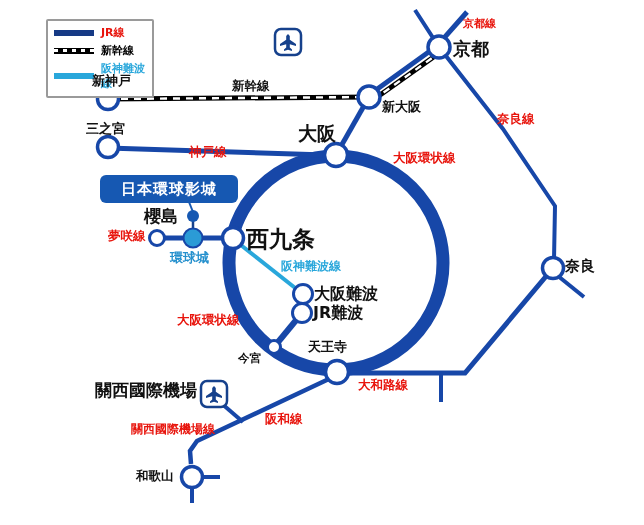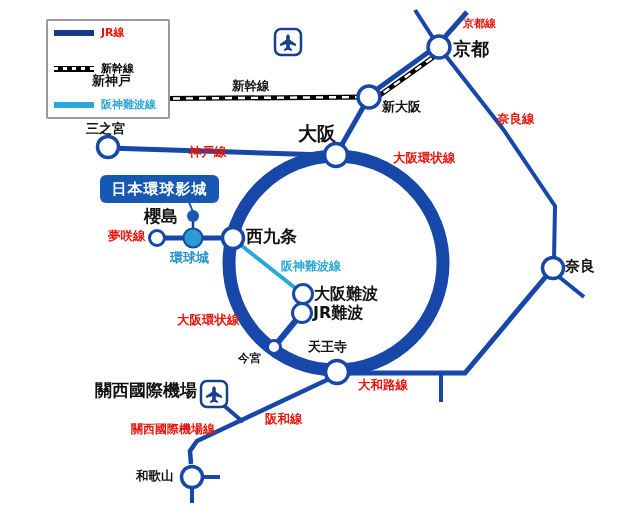--- a/index.html
+++ b/index.html
@@ -3,32 +3,32 @@
 <meta charset="utf-8">
 <style>
   html,body{margin:0;padding:0;background:#fff;}
   #map{position:relative;width:644px;height:525px;background:#fff;overflow:hidden;
        font-family:"DejaVu Sans","Liberation Sans",sans-serif;}
   #rails{position:absolute;left:0;top:0;}
   .lbl{position:absolute;font-weight:bold;color:#111;white-space:nowrap;line-height:1.1;}
   .red{color:#e8150d;}
   .lblue{color:#29a7db;}
   .ublue{color:#2590cd;}
-  .legend{position:absolute;left:46px;top:19px;width:124px;background:#fff;
+  .legend{position:absolute;left:46px;top:19px;width:108px;background:#fff;
           border:2px solid #9a9a9a;border-radius:2px;padding:4px 6px 5px 6px;
-          display:flex;flex-direction:column;gap:21px;box-sizing:border-box;justify-content:center;}
+          display:flex;flex-direction:column;gap:3px;box-sizing:border-box;justify-content:center;}
   .lrow{display:flex;align-items:center;gap:7px;}
   .lbar{width:40px;height:6px;flex:0 0 auto;}
   .bar-jr{background:#163a85;}
   .bar-skn{background-color:#000;
            background-image:repeating-linear-gradient(90deg,#fff 0 4px,#000 4px 9px);
            background-size:100% 3px;background-position:center;background-repeat:no-repeat;}
   .bar-hs{background:#29a7db;}
   .ltxt{font-size:11px;font-weight:bold;}
-  .usj-box{position:absolute;left:100px;top:175px;width:119px;height:28px;
+  .usj-box{position:absolute;left:100px;top:175px;width:138px;height:28px;
            background:#1658b2;border-radius:6px;color:#fff;font-weight:bold;font-size:15px;
            display:flex;align-items:center;justify-content:center;letter-spacing:1px;}
   .itami{position:absolute;left:305px;top:27px;font-size:16px;font-weight:bold;line-height:1.15;}
 </style>
 </head>
 <body>
 
 <div id="map">
 
   <svg id="rails" width="644" height="525" viewBox="0 0 644 525">
@@ -104,21 +104,21 @@
   </div>
 
 
   <div class="usj-box">日本環球影城</div>
 
   <div class="lbl" style="left:92px;top:74px;font-size:13px;">新神戸</div>
   <div class="lbl" style="left:86px;top:122px;font-size:13px;">三之宮</div>
   <div class="lbl" style="left:382px;top:100px;font-size:13px;">新大阪</div>
   <div class="lbl" style="left:298px;top:123px;font-size:19px;">大阪</div>
   <div class="lbl" style="left:453px;top:39px;font-size:18px;text-align:right;">京都</div>
-  <div class="lbl" style="left:246px;top:227px;font-size:17px;">西九条</div>
+  <div class="lbl" style="left:246px;top:227px;font-size:23px;">西九条</div>
   <div class="lbl" style="left:144px;top:207px;font-size:17px;">櫻島</div>
   <div class="lbl ublue" style="left:170px;top:251px;font-size:13px;">環球城</div>
   <div class="lbl" style="left:314px;top:285px;font-size:16px;">大阪難波</div>
   <div class="lbl" style="left:313px;top:304px;font-size:16px;">JR難波</div>
   <div class="lbl" style="left:238px;top:352px;font-size:11.5px;">今宮</div>
   <div class="lbl" style="left:308px;top:340px;font-size:13px;">天王寺</div>
   <div class="lbl" style="left:565px;top:258px;font-size:15px;">奈良</div>
   <div class="lbl" style="left:136px;top:469px;font-size:12.5px;">和歌山</div>
 
   <div class="lbl" style="left:232px;top:79px;font-size:12.5px;">新幹線</div>

